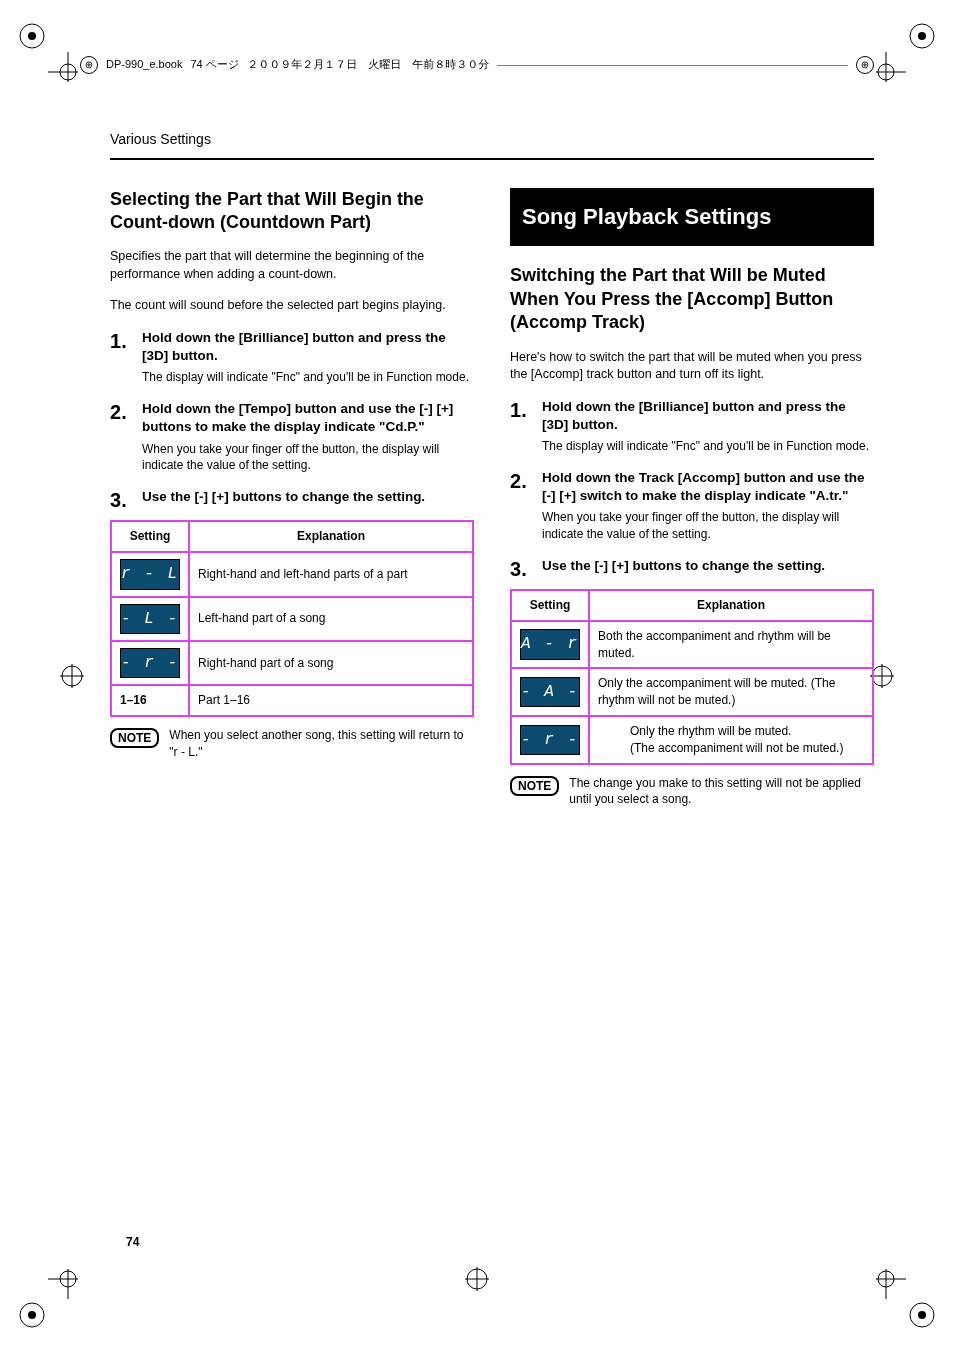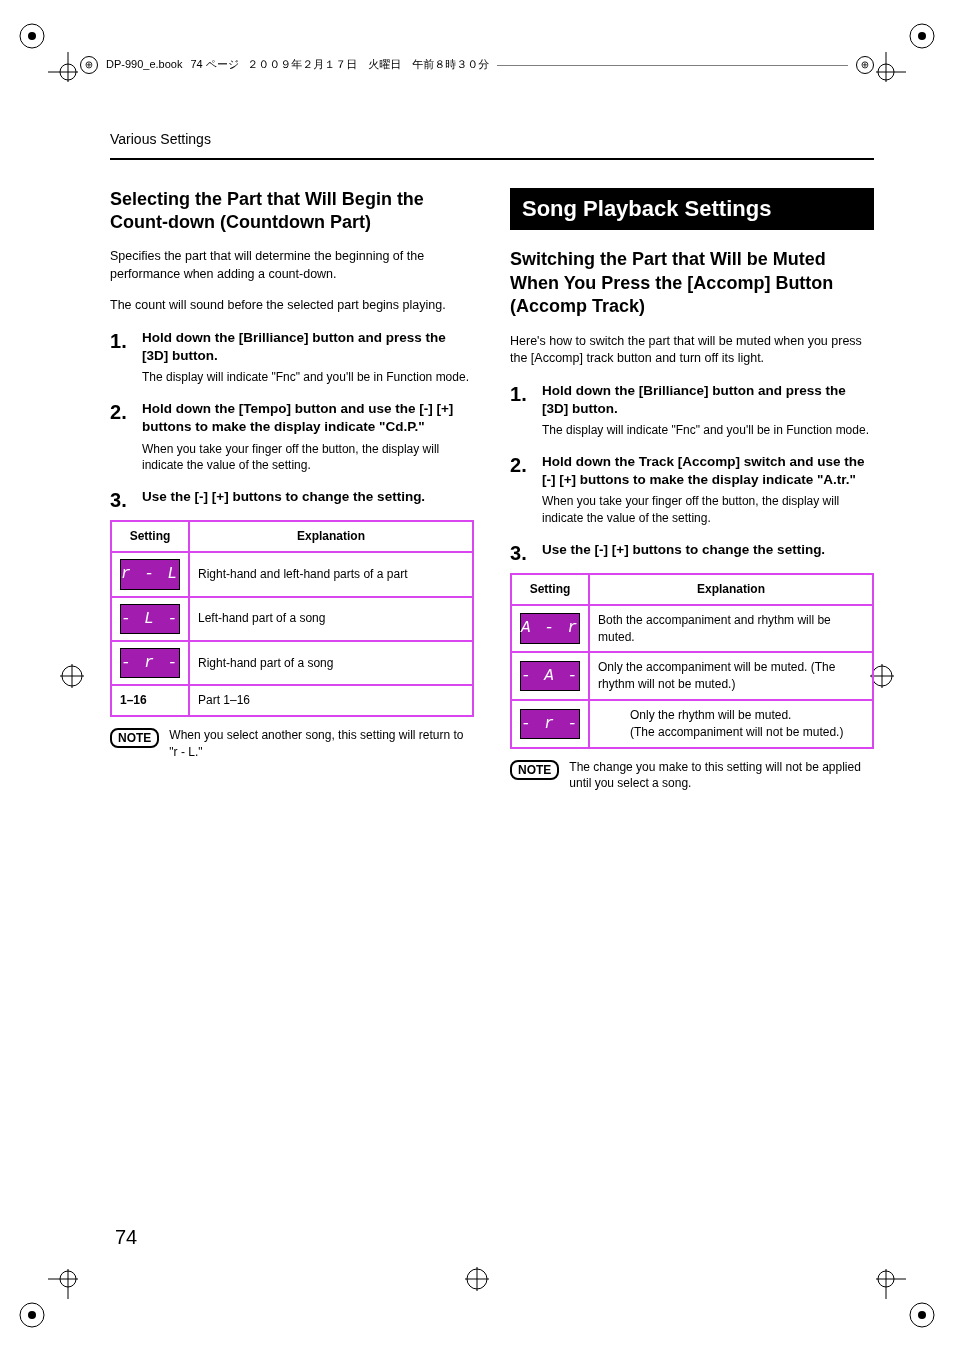--- a/index.html
+++ b/index.html
@@ -61,21 +61,21 @@
     font-size: 18px;
     font-weight: 700;
     margin-bottom: 14px;
     line-height: 1.3;
   }
   .banner {
     background: #000;
     color: #fff;
     font-size: 22px;
     font-weight: 700;
-    padding: 6px 12px;
+    padding: 14px 12px;
     margin-bottom: 18px;
   }
   .sub-title {
     font-size: 18px;
     font-weight: 700;
     line-height: 1.3;
     margin-bottom: 14px;
   }
 
   .para { font-size: 12.5px; margin-bottom: 8px; }
@@ -107,21 +107,21 @@
     font-weight: 700;
     text-align: center;
   }
   .disp-cell {
     width: 78px;
     text-align: center;
     padding: 4px;
   }
   .disp {
     display: inline-block;
-    background: #a21caf;
+    background: #0c4a6e;
     color: #fff;
     font-family: "DSEG7", "Courier New", monospace;
     font-style: italic;
     letter-spacing: 2px;
     padding: 3px 0;
     min-width: 54px;
     font-size: 16px;
     text-align: center;
     border: 1px solid #000;
   }
@@ -133,24 +133,24 @@
     padding: 0 6px;
     font-size: 12px;
     font-weight: 700;
     line-height: 16px;
     white-space: nowrap;
     margin-top: 1px;
   }
 
   .page-num {
     position: absolute;
-    left: 5px;
+    left: 16px;
     bottom: -30px;
-    font-size: 20px;
-    font-weight: 400;
+    font-size: 12px;
+    font-weight: 700;
   }
 </style>
 </head>
 <body>
 
 <div class="crop-mark crop-tl">
     <svg width="60" height="60">
       <circle cx="14" cy="14" r="12" fill="none" stroke="#000"></circle>
       <circle cx="14" cy="14" r="4" fill="#000"></circle>
       <line x1="30" y1="50" x2="60" y2="50" stroke="#000"></line>
@@ -278,21 +278,21 @@
       <div class="banner">Song Playback Settings</div>
       <h2 class="sub-title">Switching the Part that Will be Muted When You Press the [Accomp] Button (Accomp Track)</h2>
       <p class="para intro">Here's how to switch the part that will be muted when you press the [Accomp] track button and turn off its light.</p>
 
       <ol class="steps">
         <li>
           <div class="step-head">Hold down the [Brilliance] button and press the [3D] button.</div>
           <div class="step-body">The display will indicate "Fnc" and you'll be in Function mode.</div>
         </li>
         <li>
-          <div class="step-head">Hold down the Track [Accomp] switch and use the [-] [+] buttons to make the display indicate "A.tr."</div>
+          <div class="step-head">Hold down the Track [Accomp] button and use the [-] [+] switch to make the display indicate "A.tr."</div>
           <div class="step-body">When you take your finger off the button, the display will indicate the value of the setting.</div>
         </li>
         <li>
           <div class="step-head">Use the [-] [+] buttons to change the setting.</div>
         </li>
       </ol>
 
       <table class="settings">
         <thead>
           <tr>

